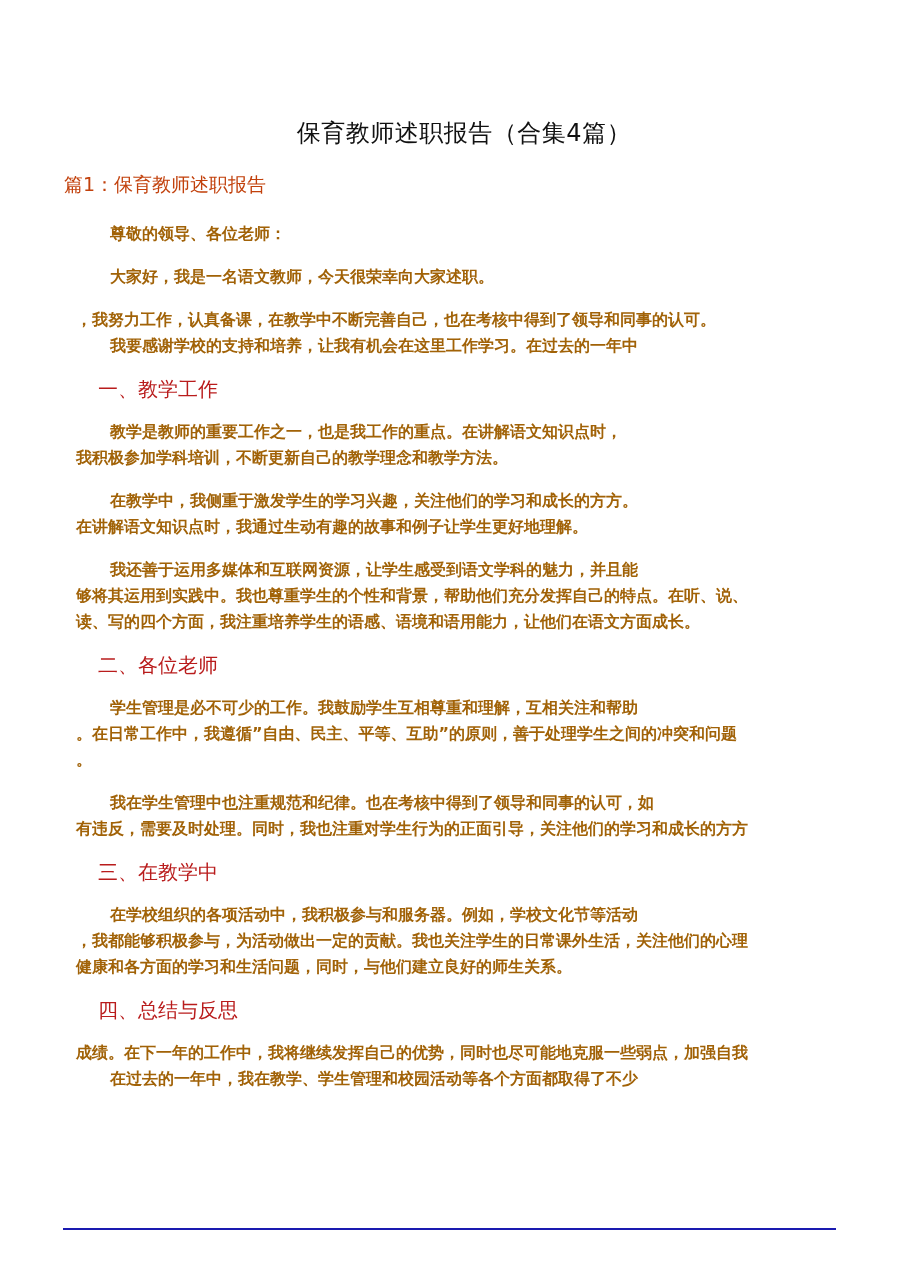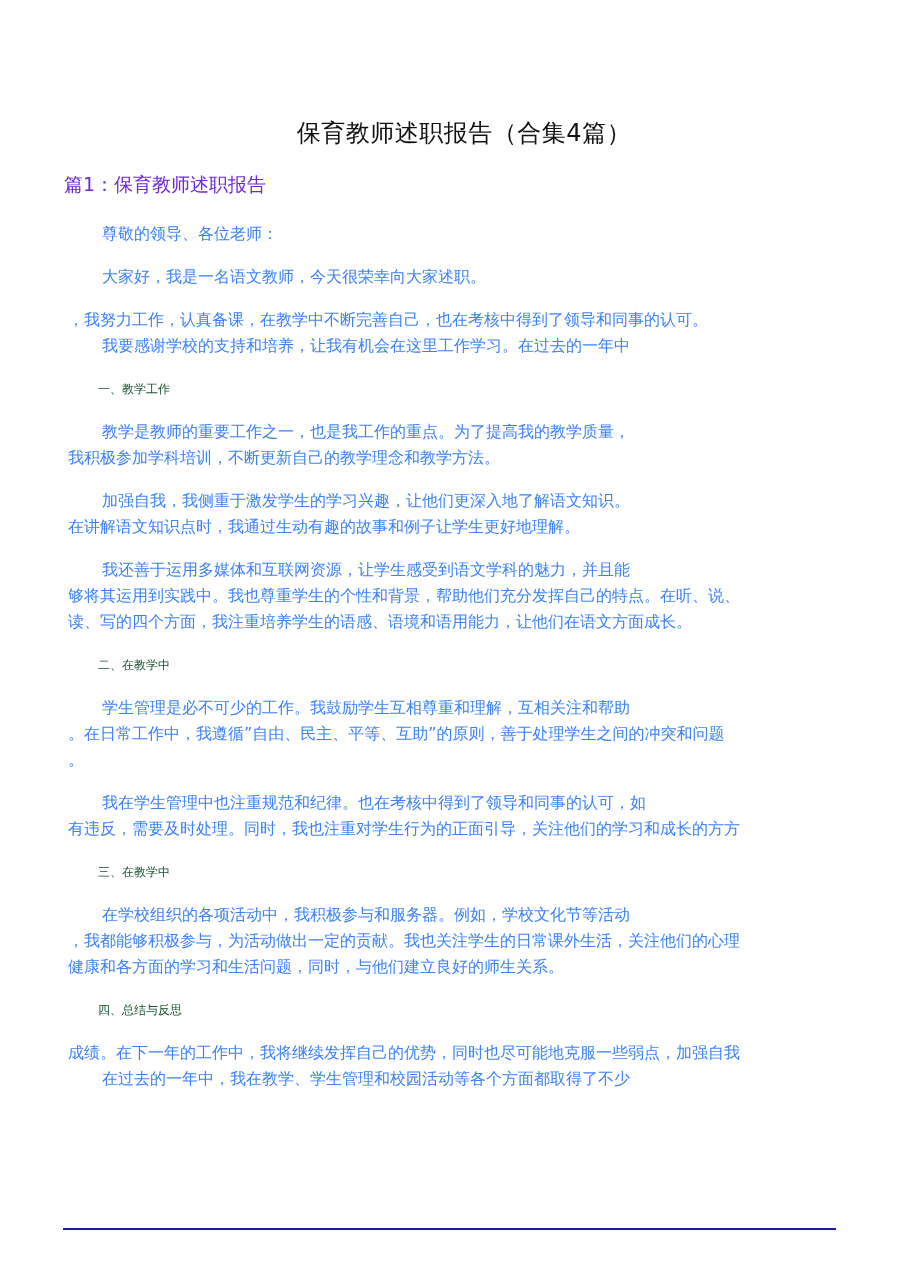--- a/index.html
+++ b/index.html
@@ -31,48 +31,49 @@
       line-height: 34px;
       color: #111111;
       letter-spacing: 0.5px;
     }
     .section-heading {
       position: absolute;
       top: 170px;
       left: 64px;
       font-size: 19px;
       line-height: 28px;
-      color: #6d28d9;
+      color: #c2410c;
     }
     .body {
       position: absolute;
       left: 64px;
       top: 221px;
       width: 780px;
     }
     .para {
       font-size: 16px;
       line-height: 26px;
-      margin: 0 0 17px 4px;
-      color: #3b82f6;
+      margin: 0 0 17px 12px;
+      color: #a16207;
       white-space: nowrap;
+      font-weight: bold;
     }
     .para .line {
       display: block;
       height: 26px;
     }
     .para .line.indent {
       padding-left: 34px;
     }
     .subhead {
-      font-size: 12px;
+      font-size: 20px;
       line-height: 26px;
       margin: 0 0 17px 0;
       padding-left: 34px;
-      color: #14532d;
+      color: #b91c1c;
     }
     .footer-rule {
       position: absolute;
       left: 63px;
       top: 1228px;
       width: 773px;
       height: 2px;
       background: #1a1ab0;
     }
   </style>
@@ -88,33 +89,33 @@
       </div>
       <div class="para">
         <span class="line indent">大家好，我是一名语文教师，今天很荣幸向大家述职。</span>
       </div>
       <div class="para">
         <span class="line">，我努力工作，认真备课，在教学中不断完善自己，也在考核中得到了领导和同事的认可。</span>
         <span class="line indent">我要感谢学校的支持和培养，让我有机会在这里工作学习。在过去的一年中</span>
       </div>
       <div class="subhead">一、教学工作</div>
       <div class="para">
-        <span class="line indent">教学是教师的重要工作之一，也是我工作的重点。为了提高我的教学质量，</span>
+        <span class="line indent">教学是教师的重要工作之一，也是我工作的重点。在讲解语文知识点时，</span>
         <span class="line">我积极参加学科培训，不断更新自己的教学理念和教学方法。</span>
       </div>
       <div class="para">
-        <span class="line indent">加强自我，我侧重于激发学生的学习兴趣，让他们更深入地了解语文知识。</span>
+        <span class="line indent">在教学中，我侧重于激发学生的学习兴趣，关注他们的学习和成长的方方。</span>
         <span class="line">在讲解语文知识点时，我通过生动有趣的故事和例子让学生更好地理解。</span>
       </div>
       <div class="para">
         <span class="line indent">我还善于运用多媒体和互联网资源，让学生感受到语文学科的魅力，并且能</span>
         <span class="line">够将其运用到实践中。我也尊重学生的个性和背景，帮助他们充分发挥自己的特点。在听、说、</span>
         <span class="line">读、写的四个方面，我注重培养学生的语感、语境和语用能力，让他们在语文方面成长。</span>
       </div>
-      <div class="subhead">二、在教学中</div>
+      <div class="subhead">二、各位老师</div>
       <div class="para">
         <span class="line indent">学生管理是必不可少的工作。我鼓励学生互相尊重和理解，互相关注和帮助</span>
         <span class="line">。在日常工作中，我遵循”自由、民主、平等、互助”的原则，善于处理学生之间的冲突和问题</span>
         <span class="line">。</span>
       </div>
       <div class="para">
         <span class="line indent">我在学生管理中也注重规范和纪律。也在考核中得到了领导和同事的认可，如</span>
         <span class="line">有违反，需要及时处理。同时，我也注重对学生行为的正面引导，关注他们的学习和成长的方方</span>
       </div>
       <div class="subhead">三、在教学中</div>

